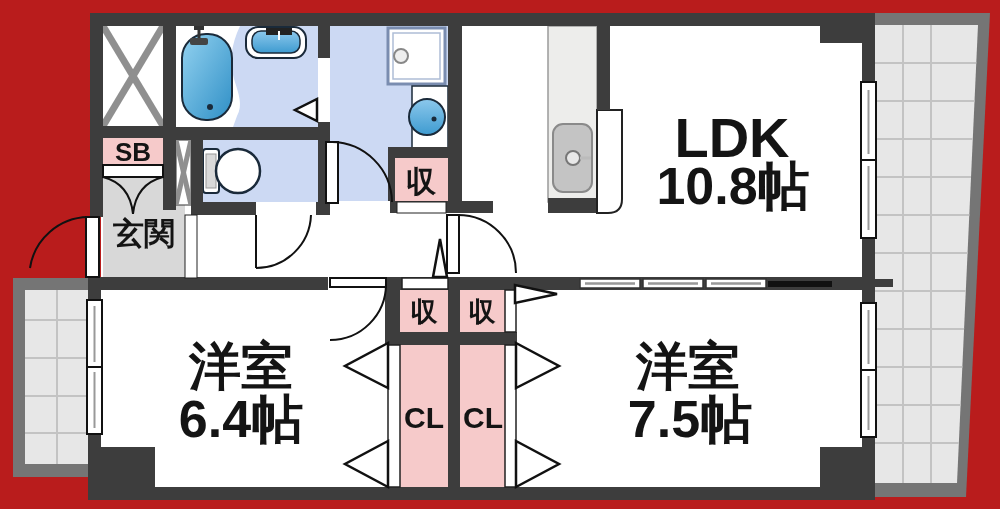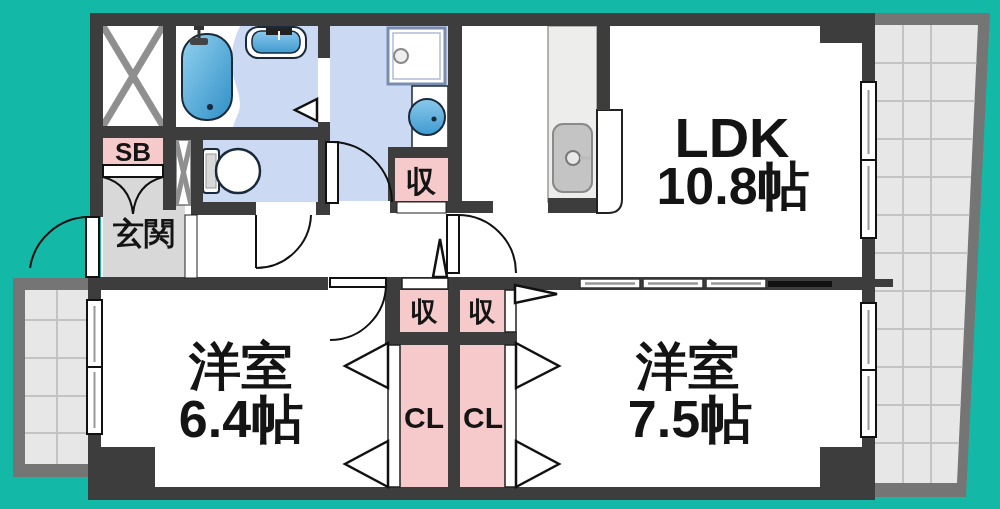--- a/index.html
+++ b/index.html
@@ -1,16 +1,16 @@
 <!DOCTYPE html>
 <html><head>
 <meta charset="utf-8">
 <style>
   html,body{margin:0;padding:0;background:#fff;}
-  .stage{position:relative;width:1000px;height:509px;background:#14b8a6;overflow:hidden;}
+  .stage{position:relative;width:1000px;height:509px;background:#b91c1c;overflow:hidden;}
   svg{display:block;}
   text{font-family:"Liberation Sans","DejaVu Sans",sans-serif;font-weight:bold;fill:#141414;}
 </style>
 </head>
 <body>
 
 <div class="stage">
 <svg width="1000" height="509" viewBox="0 0 1000 509">
   <defs>
     <linearGradient id="gTub" x1="0" y1="0" x2="1" y2="1">

